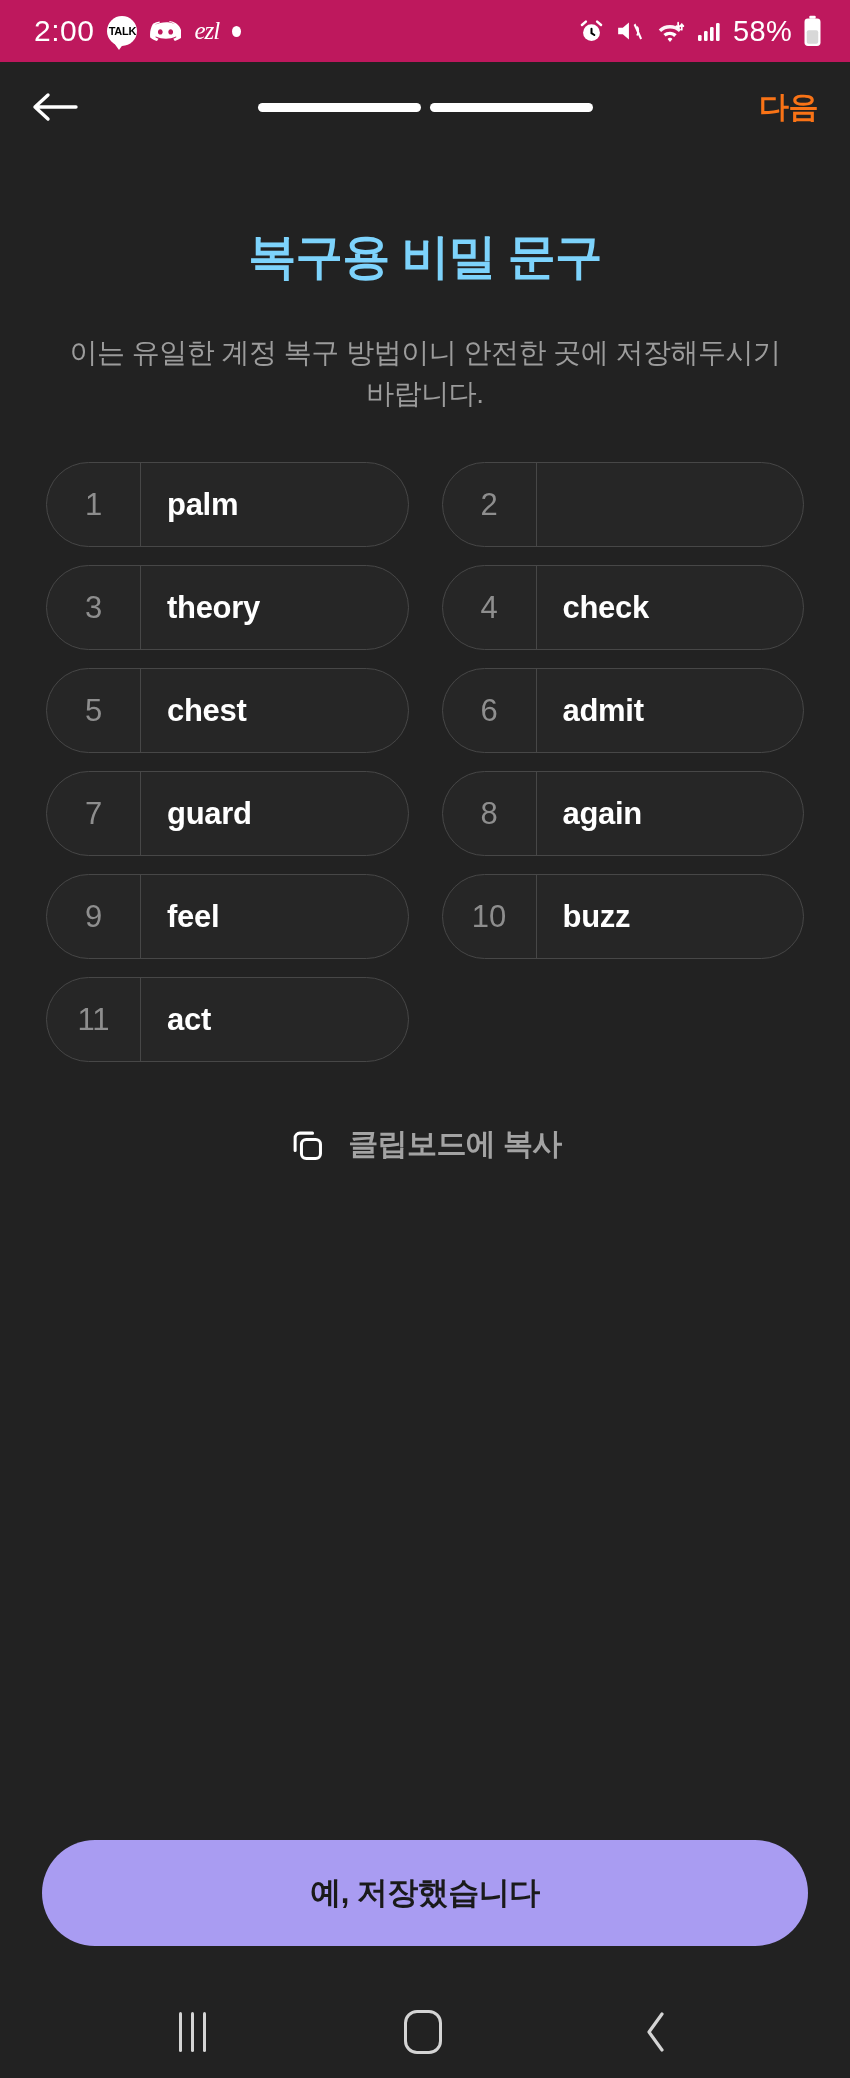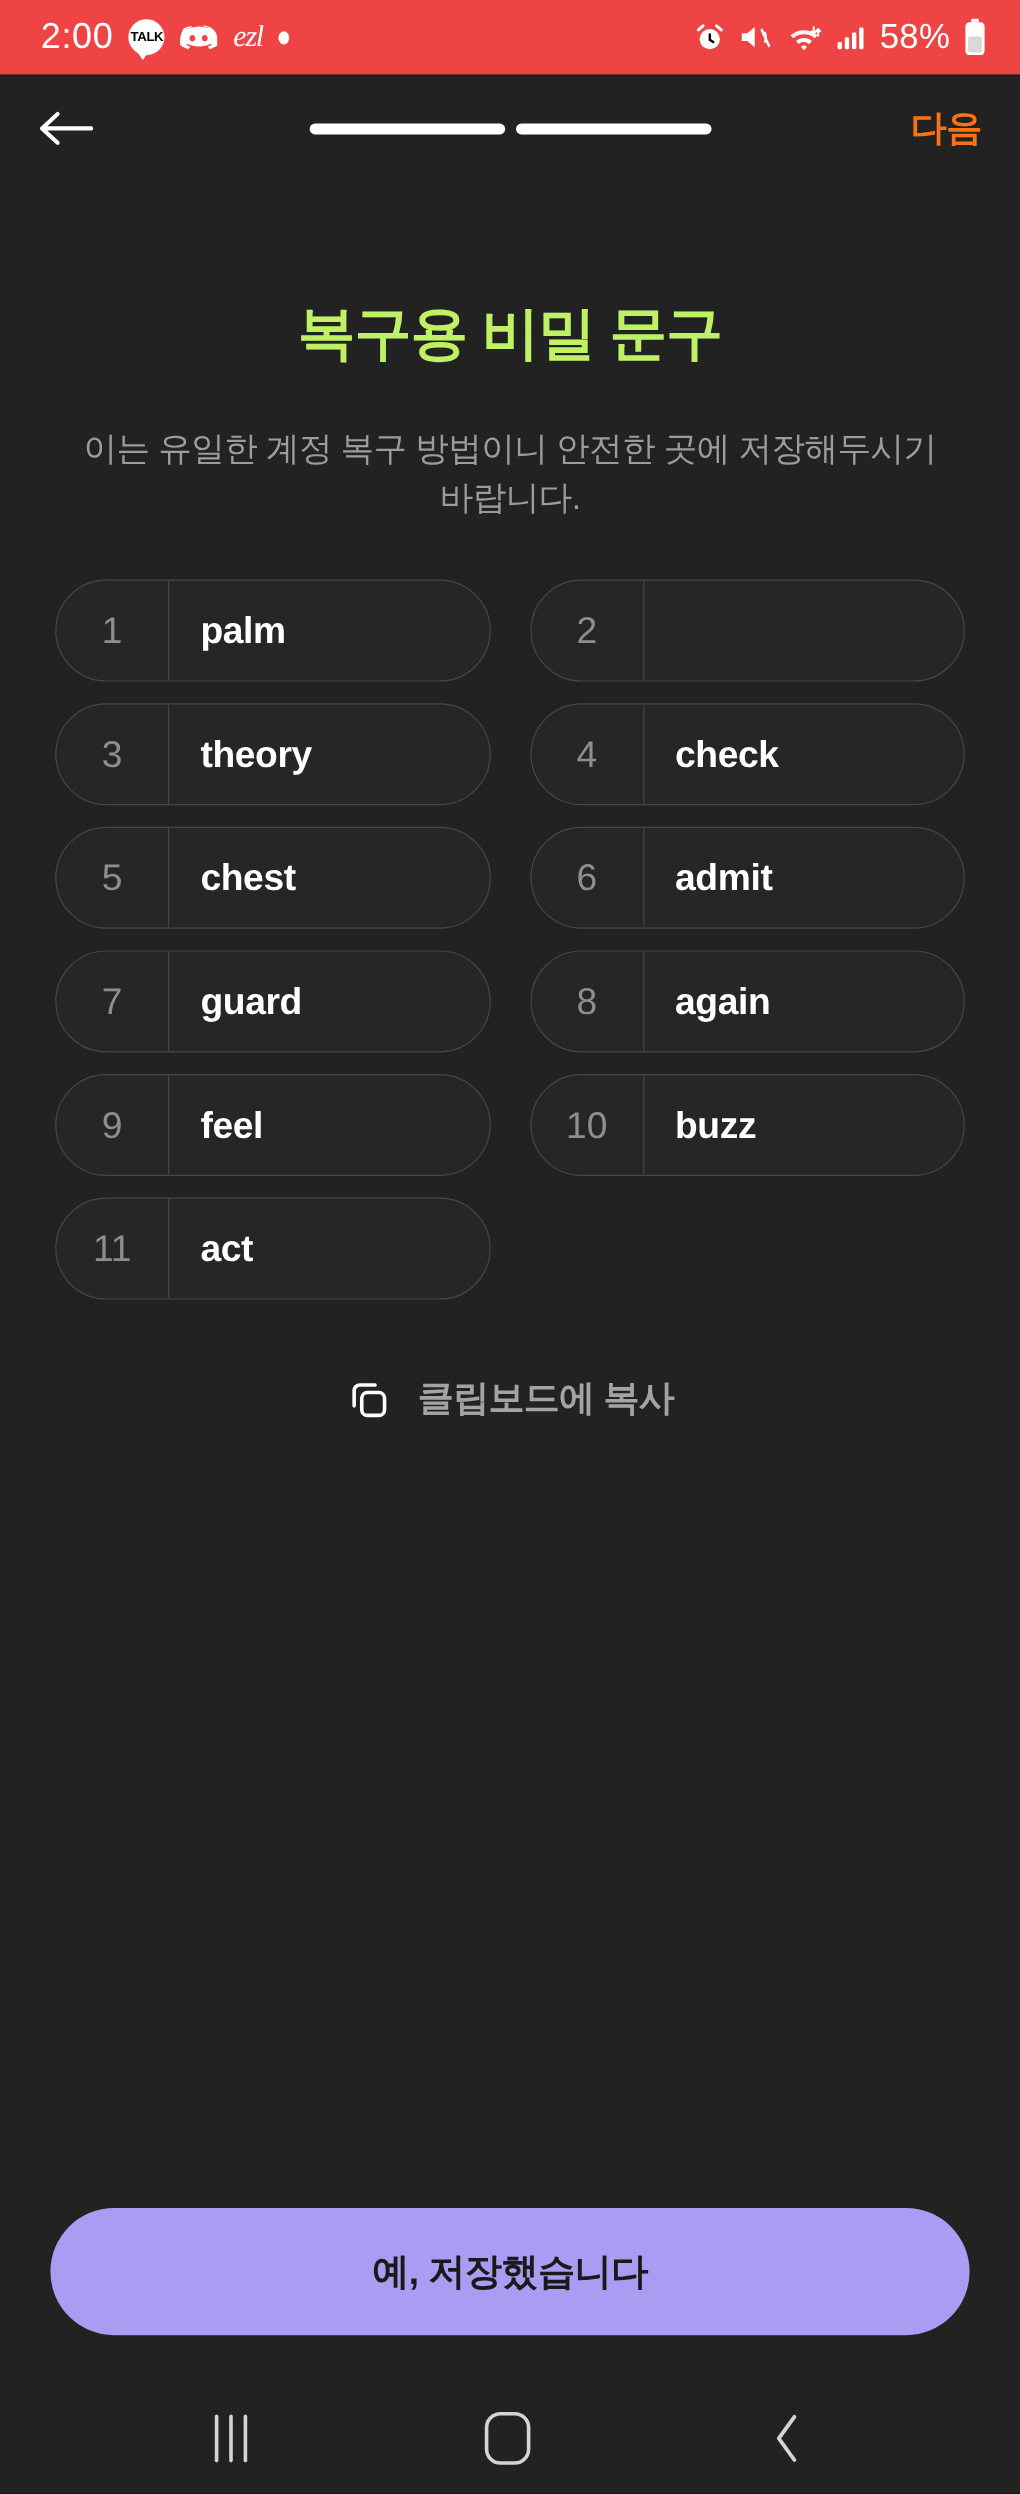--- a/index.html
+++ b/index.html
@@ -12,21 +12,21 @@
   .phone {
     position:relative;
     width:850px; height:2078px;
     background:#222222;
     display:flex; flex-direction:column;
   }
 
   
   .statusbar {
     height:62px; flex:0 0 62px;
-    background:#ef4444;
+    background:#be185d;
     display:flex; align-items:center;
     padding:0 28px 0 34px;
     color:#ffffff;
     gap:36px;
   }
   .sb-left { display:flex; align-items:center; gap:13px; }
   .sb-time { font-size:30px; font-weight:400; letter-spacing:0.5px; line-height:1; }
   .sb-right { margin-left:auto; display:flex; align-items:center; gap:11px; }
   .sb-batt-text { font-size:29px; font-weight:400; letter-spacing:0.3px; }
   .ic { display:inline-block; line-height:0; }
@@ -74,24 +74,24 @@
     margin-left:auto;
     color:#f97316; font-size:30px; font-weight:700;
     letter-spacing:-0.5px;
   }
 
   
   .content { flex:1 1 auto; display:flex; flex-direction:column; }
 
   .page-title {
     text-align:center;
-    color:#bef264;
+    color:#7dd3fc;
     font-size:48px; font-weight:700;
     letter-spacing:-1px;
-    margin-top:94px;
+    margin-top:73px;
   }
   .page-desc {
     text-align:center;
     color:#9c9c9c;
     font-size:28px; font-weight:400;
     line-height:1.45;
     margin-top:44px;
     padding:0 56px;
     letter-spacing:-0.5px;
   }

